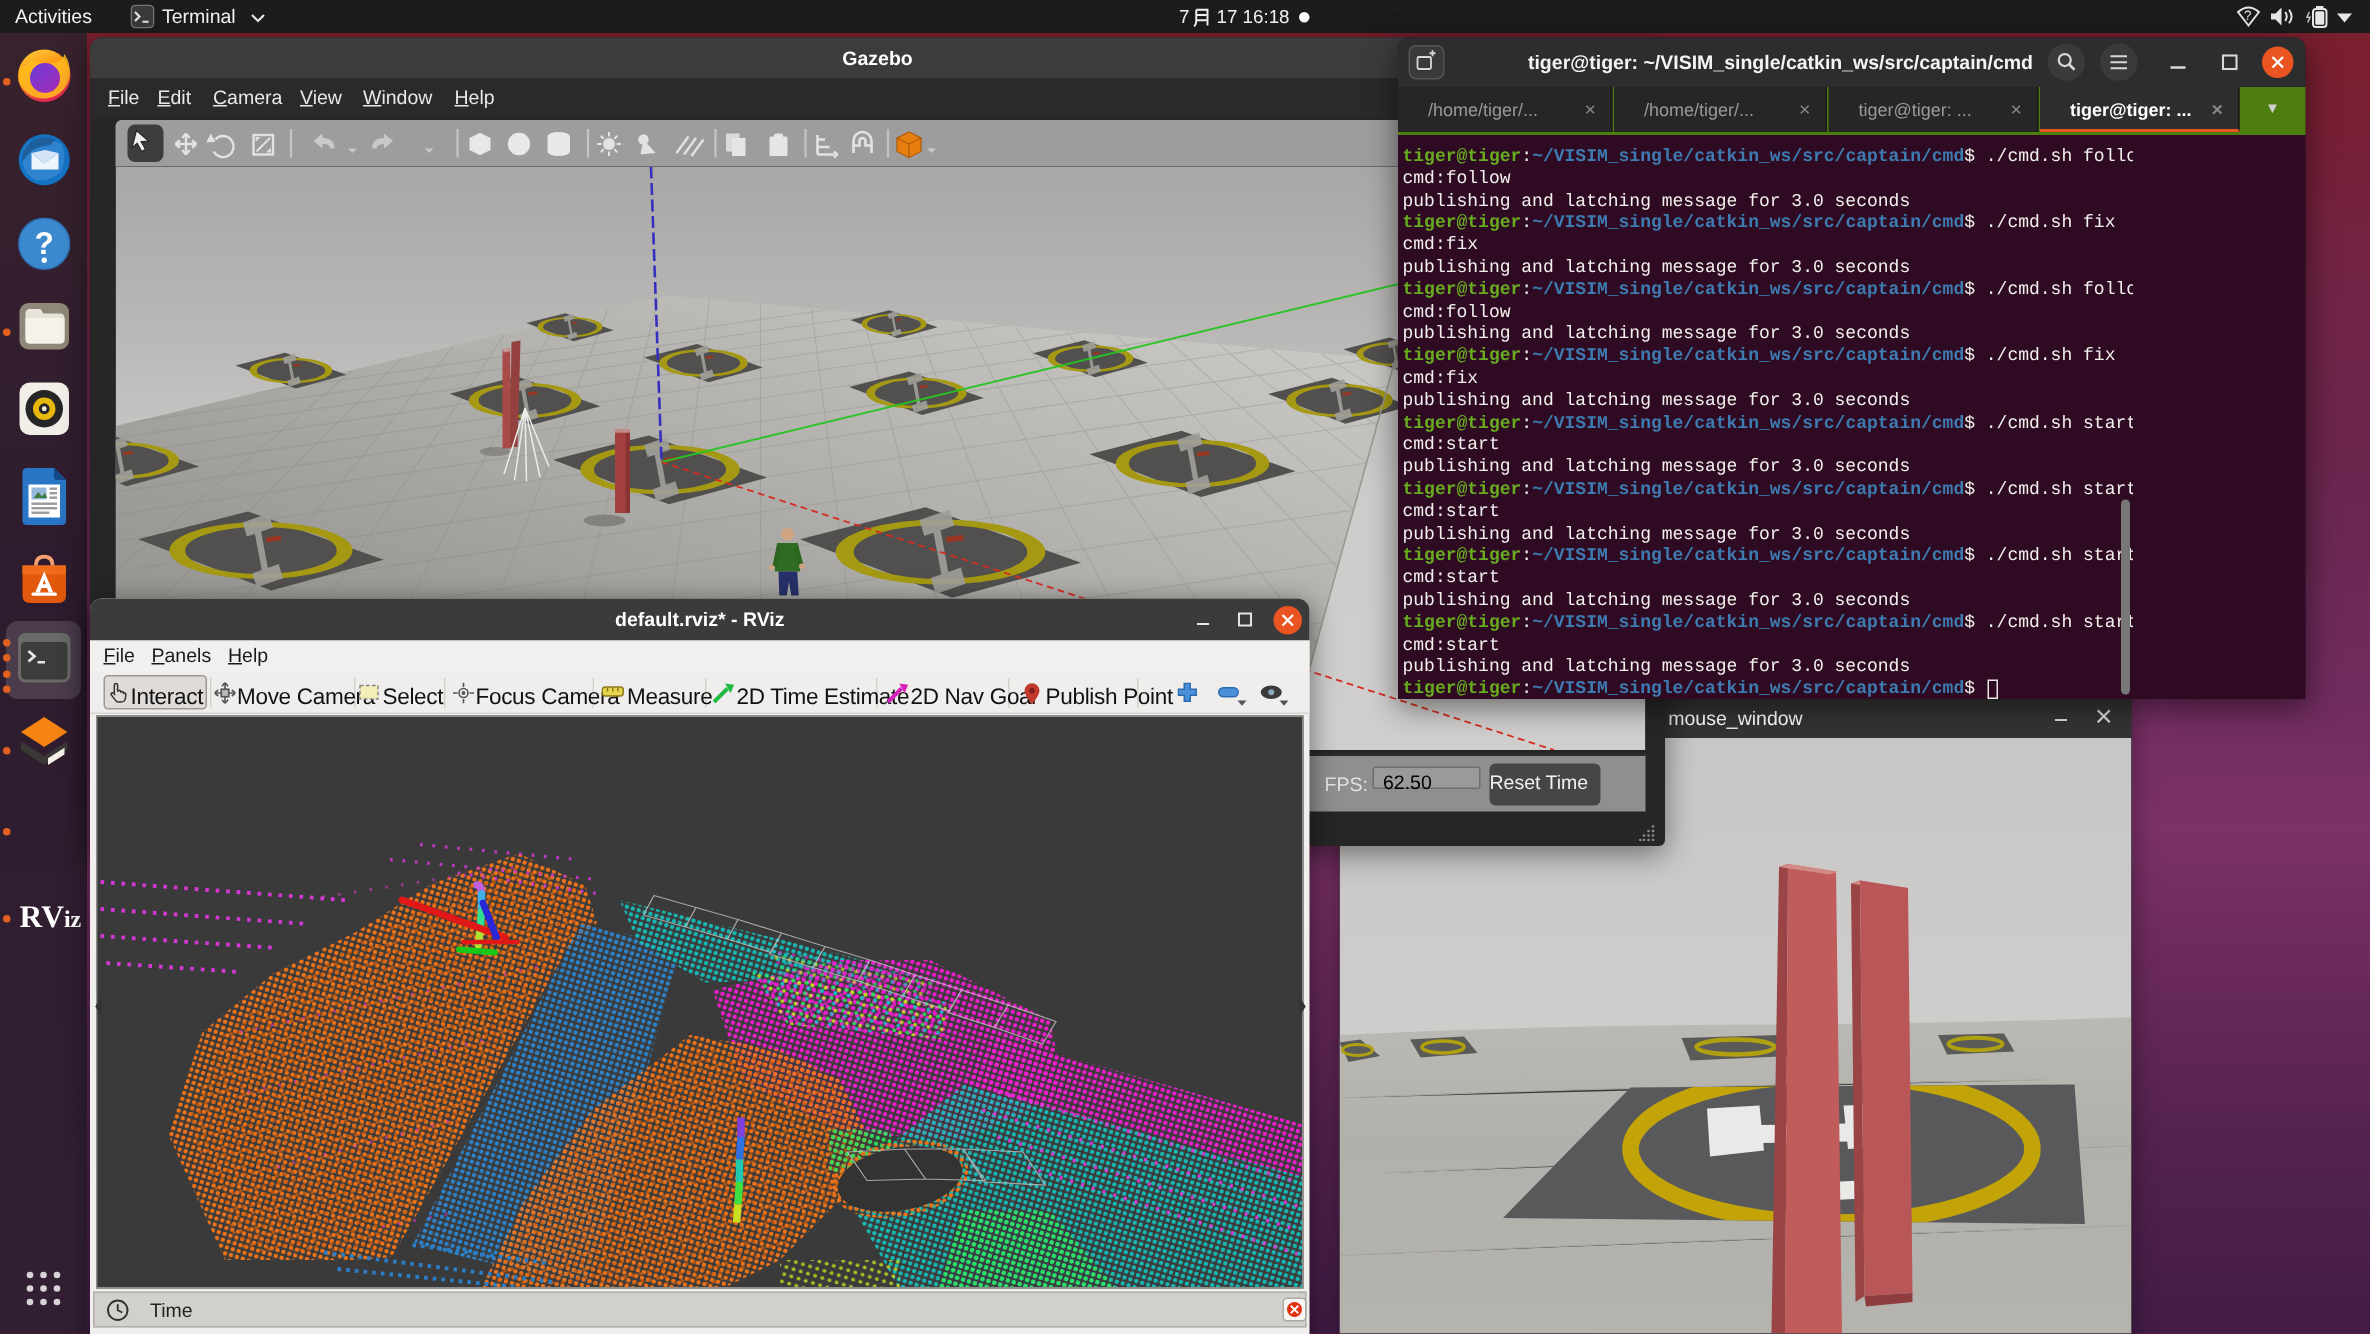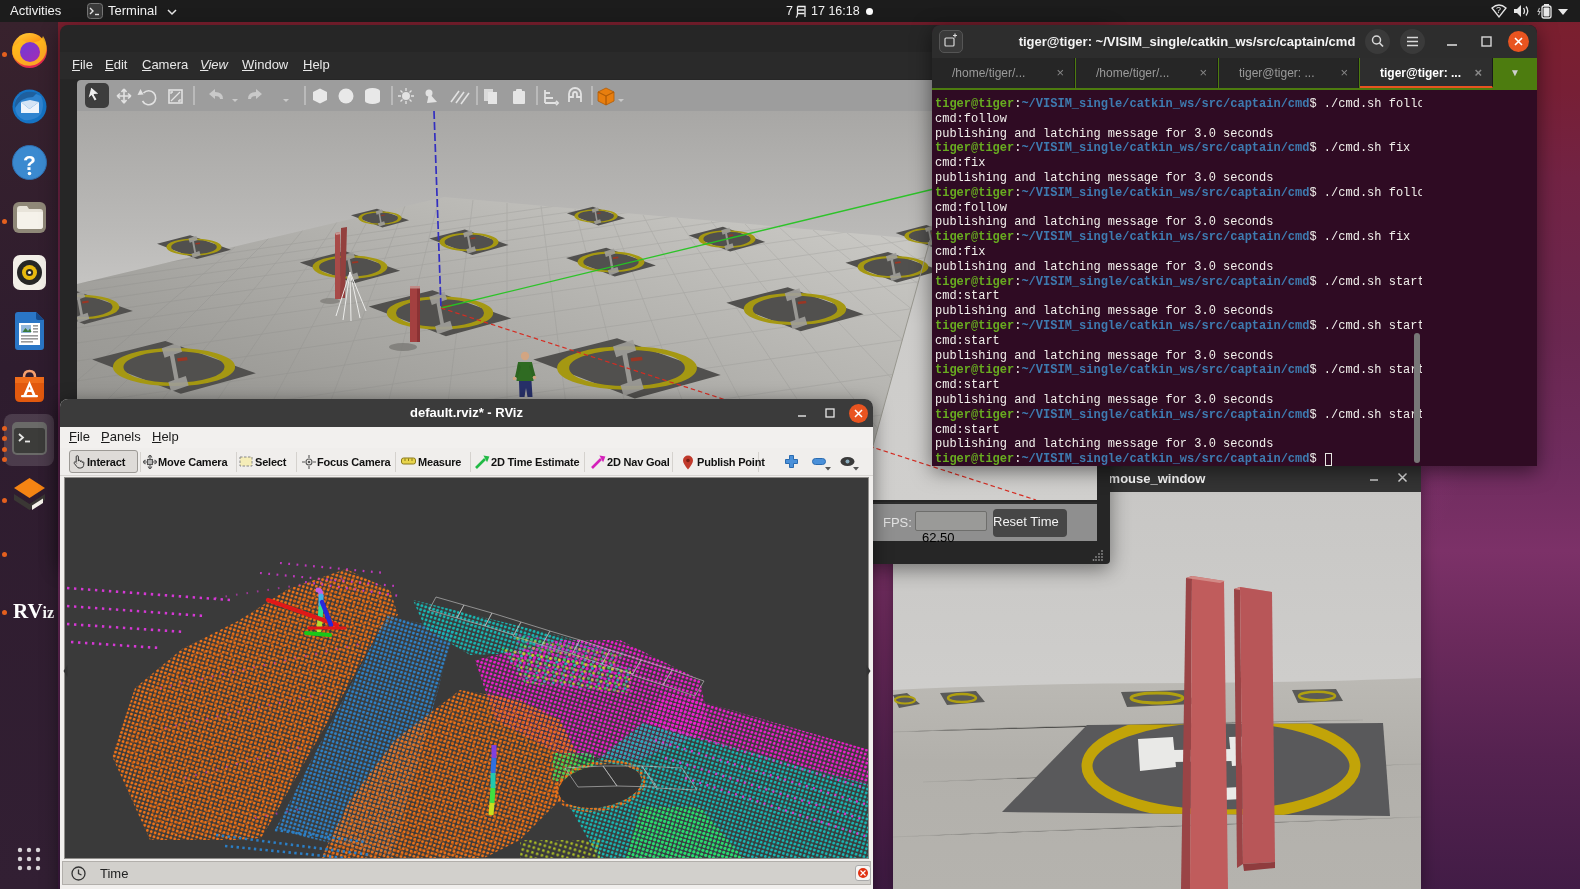--- a/index.html
+++ b/index.html
@@ -18,30 +18,30 @@
   
   #gazebo { position:absolute; left:60px; top:25px; width:1050px; height:539px; background:#262626; border-radius:8px 8px 4px 4px; box-shadow:0 5px 20px rgba(0,0,0,0.45); }
   #gz-title { position:absolute; left:0; top:0; width:1050px; height:27px; background:#3c3c3c; border-radius:8px 8px 0 0; color:#fff; font-weight:bold; font-size:13px; text-align:center; line-height:27px; }
   #gz-menu { position:absolute; left:0; top:27px; width:1050px; height:27px; background:#2a2a2a; color:#e8e8e8; font-size:13px; }
   #gz-menu span { position:absolute; top:5px; }
   #gz-toolbar { position:absolute; left:17px; top:55px; width:1020px; height:31px; background:#9d9d9d; border-radius:4px 4px 0 0; }
   #gz-scene { position:absolute; left:17px; top:86px; width:1020px; height:389px; overflow:hidden; }
   #gz-fps { position:absolute; left:17px; top:477px; width:1020px; height:39px; background:#8f8f8f; border-top:2px solid #2c2c2c; }
   
   #mousewin { position:absolute; left:893px; top:463px; width:528px; height:426px; background:#343434; box-shadow:0 4px 16px rgba(0,0,0,0.4); }
-  #mw-title { position:absolute; left:0; top:0; width:528px; height:29px; background:#343434; color:#fff; font-weight:bold; font-size:13px; text-align:center; line-height:31px; }
+  #mw-title { position:absolute; left:0; top:0; width:528px; height:29px; background:#343434; color:#fff; font-weight:normal; font-size:13px; text-align:center; line-height:31px; }
   #mw-view { position:absolute; left:0; top:29px; width:528px; height:397px; overflow:hidden; }
   
   #rviz { position:absolute; left:60px; top:399px; width:813px; height:632px; background:#f1efed; border-radius:8px 8px 0 0; box-shadow:0 4px 18px rgba(0,0,0,0.5); }
   #rv-title { position:absolute; left:0; top:0; width:813px; height:28px; background:#3b3b3b; border-radius:8px 8px 0 0; color:#fff; font-weight:bold; font-size:13px; text-align:center; line-height:28px; }
   #rv-menu { position:absolute; left:0; top:28px; width:813px; height:21px; background:#f2f0ee; color:#1a1a1a; font-size:13px; }
   #rv-menu span { position:absolute; top:2px; }
   #rv-toolbar { position:absolute; left:0; top:49px; width:813px; height:28px; background:#f0eeec; border-bottom:1px solid #d8d5d2; font-size:12px; color:#111; }
   #rv-toolbar .ticon { position:absolute; top:7px; }
-  #rv-toolbar .tlab { position:absolute; top:8px; font-weight:bold; font-size:11px; letter-spacing:-0.2px; }
+  #rv-toolbar .tlab { position:absolute; top:8px; font-weight:normal; font-size:15px; letter-spacing:-0.2px; }
   #rv-view { position:absolute; left:4px; top:78px; width:805px; height:382px; background:#3a3a3a; border:1px solid #8f8d8a; }
   #rv-time { position:absolute; left:2px; top:462px; width:809px; height:24px; background:#d2d0cc; border:1px solid #b2afab; font-size:13px; color:#222; }
   
   #term { position:absolute; left:932px; top:25px; width:605px; height:441px; background:#2f0b23; border-radius:8px 8px 0 0; box-shadow:0 5px 20px rgba(0,0,0,0.5); }
   #t-title { position:absolute; left:0; top:0; width:605px; height:33px; background:#2d2d2d; border-radius:8px 8px 0 0; color:#f4f4f4; font-weight:bold; font-size:13px; text-align:center; line-height:33px; }
   #t-tabs { position:absolute; left:0; top:33px; width:605px; height:32px; background:#4d7c0f; font-size:12px; color:#9a9a9a; }
   #t-body { position:absolute; left:0; top:65px; width:490px; height:376px; background:#2f0b23; overflow:hidden; }
   #t-body pre { font-family:"Liberation Mono", monospace; font-size:12px; line-height:14.79px; color:#f2f0ec; margin:7px 0 0 3px; }
   #t-body .g { color:#68ab20; font-weight:bold; }
   #t-body .b { color:#3e7bb0; font-weight:bold; }
@@ -272,25 +272,26 @@
         <polygon points="341,97 347,95 350,372 344,376" fill="#9a4446"></polygon>
         <polygon points="341,97 347,95 379,100 373,102" fill="#d28a86"></polygon>
         <polygon points="347,95 379,100 382,370 350,372" fill="#b85658"></polygon>
         <polygon points="350,372 382,370 382,376 351,379" fill="#8f3c3e"></polygon>
       </g>
     </svg>
   </div>
 </div>
 
 <div id="gazebo">
+  <div id="gz-title">Gazebo</div>
   <div id="gz-menu">
     <span style="left:12px;"><u>F</u>ile</span>
     <span style="left:45px;text-align:center;"><u>E</u>dit</span>
     <span style="left:82px;"><u>C</u>amera</span>
-    <span style="left:140px;font-style:italic;"><u>V</u>iew</span>
+    <span style="left:140px;"><u>V</u>iew</span>
     <span style="left:182px;"><u>W</u>indow</span>
     <span style="left:243px;"><u>H</u>elp</span>
   </div>
   <div id="gz-toolbar">
     <svg width="1020" height="31" viewBox="0 0 1020 31">
       <rect x="8" y="3" width="24" height="25" rx="5" fill="#3d3d3d"></rect>
       <path d="M14 7 l8 7 -5 0.5 3 5 -2.5 1.5 -3 -5.5 -3.5 3 Z" fill="#efefef" stroke="#222" stroke-width="0.7"></path>
       <g stroke="#e2e2e2" stroke-width="1.6" fill="none">
         <path d="M47 9 v14 M40 16 h14 M47 9 l-2.5 3 M47 9 l2.5 3 M47 23 l-2.5 -3 M47 23 l2.5 -3 M40 16 l3 -2.5 M40 16 l3 2.5 M54 16 l-3 -2.5 M54 16 l-3 2.5"></path>
         <path d="M66.5 13 a7 7 0 1 1 -1 8" fill="none"></path>
@@ -446,21 +447,21 @@
         <path d="M441 252 l-3 14 2.5 1 3.5 -11 Z" fill="#2c6420"></path>
         <path d="M455 252 l3.5 13 -2.5 1.5 -4 -11 Z" fill="#2c6420"></path>
         <circle cx="437.5" cy="267.5" r="1.8" fill="#d2a582"></circle>
         <circle cx="457.5" cy="266.5" r="1.8" fill="#d2a582"></circle>
         <path d="M442 270 h12.5 l1 16 h-5 l-1.5 -9 -1.5 9 h-5 Z" fill="#273069"></path>
       </g>
     </svg>
   </div>
   <div id="gz-fps">
     <span style="position:absolute;left:806px;top:11px;color:#e2e2e2;font-size:13px;">FPS: </span>
-    <div style="position:absolute;left:838px;top:7px;width:72px;height:15px;background:#9a9a98;border:1px solid #6e6e6c;border-radius:2px;color:#000000;font-size:13px;padding:18px 0 0 6px;">62.50</div>
+    <div style="position:absolute;left:838px;top:7px;width:72px;height:15px;background:#9a9a98;border:1px solid #6e6e6c;border-radius:2px;color:#000000;font-size:13px;padding:2px 0 0 6px;">62.50</div>
     <div style="position:absolute;left:916px;top:5px;width:74px;height:28px;background:#464646;border-radius:4px;color:#f2f2f2;font-size:13px;text-align:left;padding-top:5px;">Reset Time</div>
   </div>
   <g>
   <svg style="position:absolute;left:4px;top:378px;" width="8" height="26" viewBox="0 0 8 26">
         <g fill="#777">
           <circle cx="2.5" cy="2" r="1"></circle>
           <circle cx="5.5" cy="2" r="1"></circle>
           <circle cx="2.5" cy="7" r="1"></circle>
           <circle cx="5.5" cy="7" r="1"></circle>
           <circle cx="2.5" cy="12" r="1"></circle>

